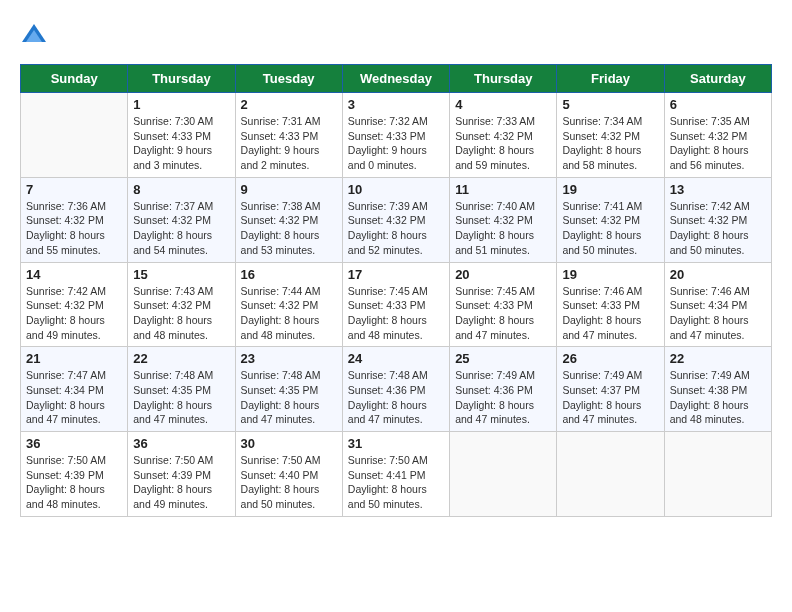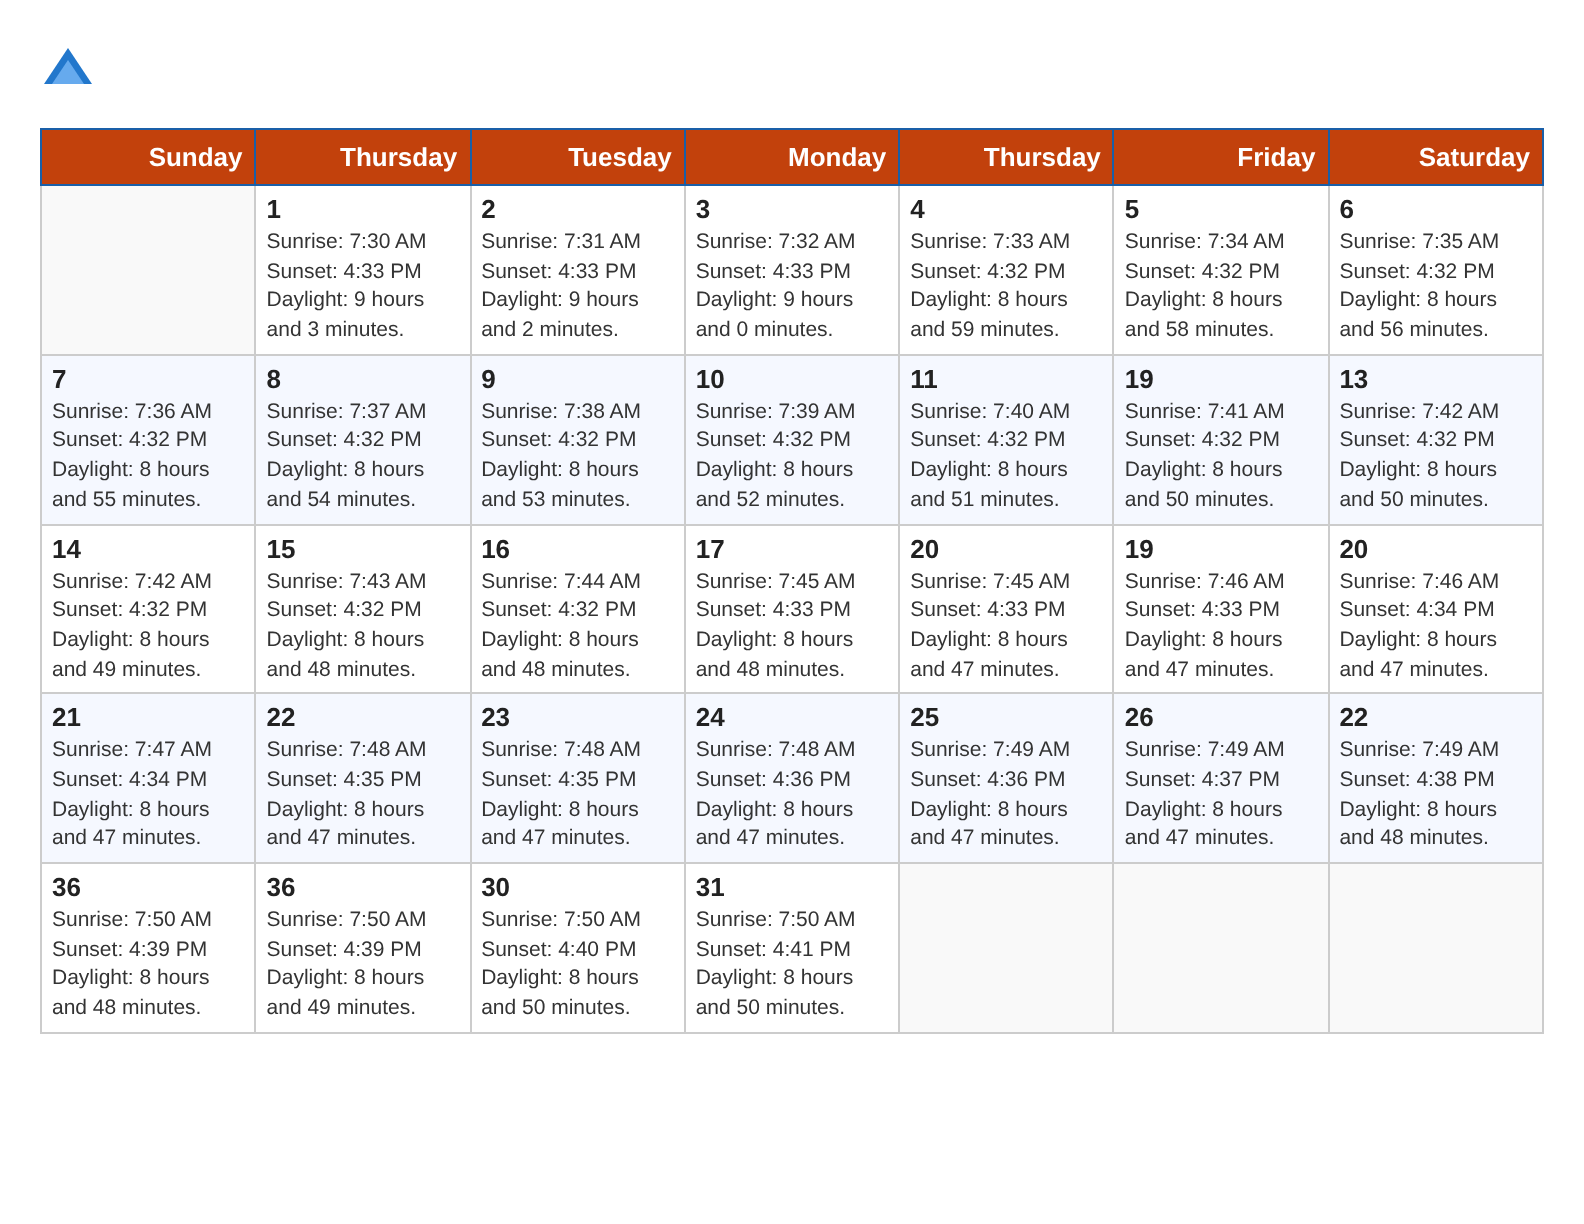--- a/index.html
+++ b/index.html
@@ -50,26 +50,26 @@
     }
     .location {
       font-size: 16px;
       color: #444;
     }
     .calendar {
       width: 100%;
       border-collapse: collapse;
     }
     .calendar thead tr th {
-      background-color: #c2410c;
+      background-color: #15803d;
       color: #fff;
       font-size: 13px;
       font-weight: bold;
       padding: 6px 6px;
-      text-align: right;
+      text-align: center;
       border: 1px solid #1a5fa8;
     }
     .calendar tbody tr td {
       vertical-align: top;
       border: 1px solid #ccc;
       padding: 4px 5px;
       min-width: 100px;
       min-height: 70px;
       background: #fff;
     }
@@ -111,21 +111,21 @@
     <div class="location"></div>
   </div>
 </div>
 
 <table class="calendar">
   <thead>
     <tr>
     <th>Sunday</th>
         <th>Thursday</th>
         <th>Tuesday</th>
-        <th>Monday</th>
+        <th>Wednesday</th>
         <th>Thursday</th>
         <th>Friday</th>
         <th>Saturday</th>
       </tr>
   </thead>
   <tbody id="calendar-body">
   <tr>
         <td class="empty-cell"></td>
         <td>
           <span class="day-num">1</span>

